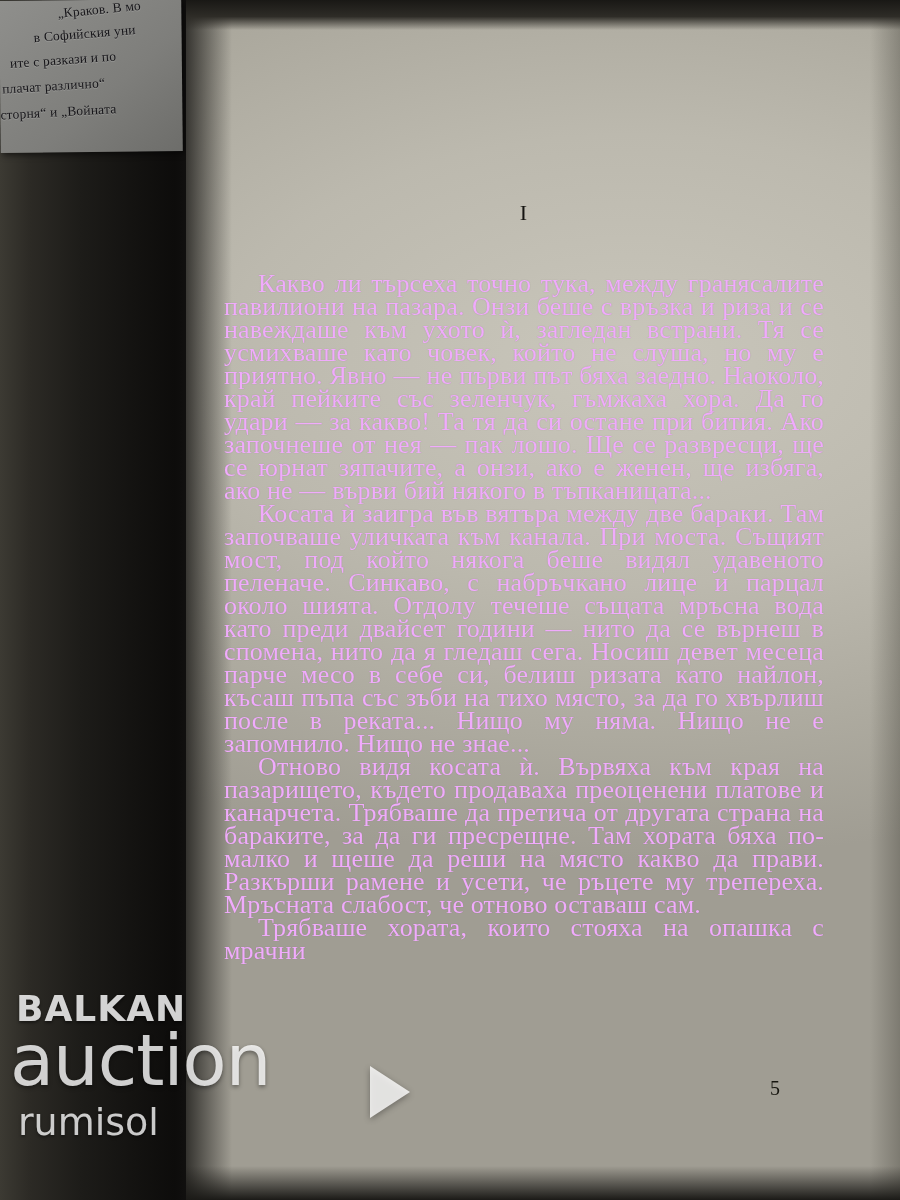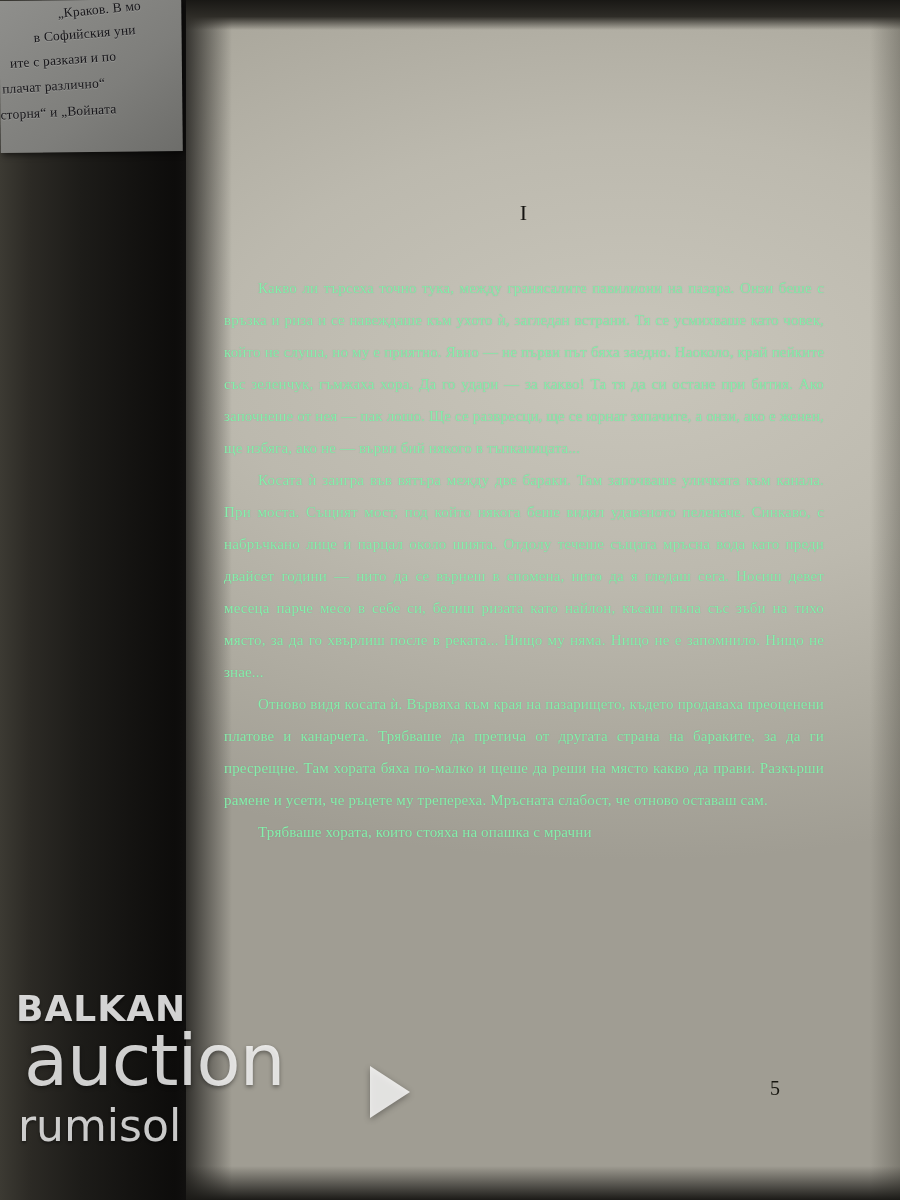--- a/index.html
+++ b/index.html
@@ -98,24 +98,24 @@
   #chapter-num {
     text-align: center;
     font-size: 22px;
     color: #161512;
     letter-spacing: 1px;
     margin-bottom: 46px;
     font-family: "Liberation Serif", serif;
   }
 
   .para {
-    color: #86efac;
-    font-family: "Liberation Serif", serif;
-    font-size: 15px;
-    line-height: 32px;
+    color: #f0abfc;
+    font-family: "Liberation Serif", serif;
+    font-size: 26px;
+    line-height: 23px;
     text-align: justify;
     text-indent: 34px;
     margin: 0 0 0 0;
     letter-spacing: .15px;
     text-shadow: 0 0 1px rgba(90,88,80,.35);
   }
 
   #page-number {
     position: absolute;
     left: 770px;
@@ -138,32 +138,32 @@
     left: 16px; top: 0px;
     font-family: "DejaVu Sans", sans-serif;
     font-weight: bold;
     font-size: 36px;
     letter-spacing: 1px;
     color: rgba(255,255,255,.82);
     text-shadow: 0 2px 3px rgba(0,0,0,.45);
   }
   #wm-auction {
     position: absolute;
-    left: 24px; top: 30px;
+    left: 10px; top: 30px;
     font-family: "DejaVu Sans", sans-serif;
     font-size: 72px;
     letter-spacing: -1px;
     color: rgba(255,255,255,.80);
     text-shadow: 0 2px 4px rgba(0,0,0,.40);
   }
   #wm-user {
     position: absolute;
     left: 18px; top: 112px;
     font-family: "DejaVu Sans", sans-serif;
-    font-size: 44px;
+    font-size: 38px;
     color: rgba(255,255,255,.78);
     text-shadow: 0 2px 3px rgba(0,0,0,.40);
   }
   #wm-play {
     position: absolute;
     left: 370px; top: 78px;
     width: 0; height: 0;
     border-left: 40px solid rgba(255,255,255,.80);
     border-top: 26px solid transparent;
     border-bottom: 26px solid transparent;

